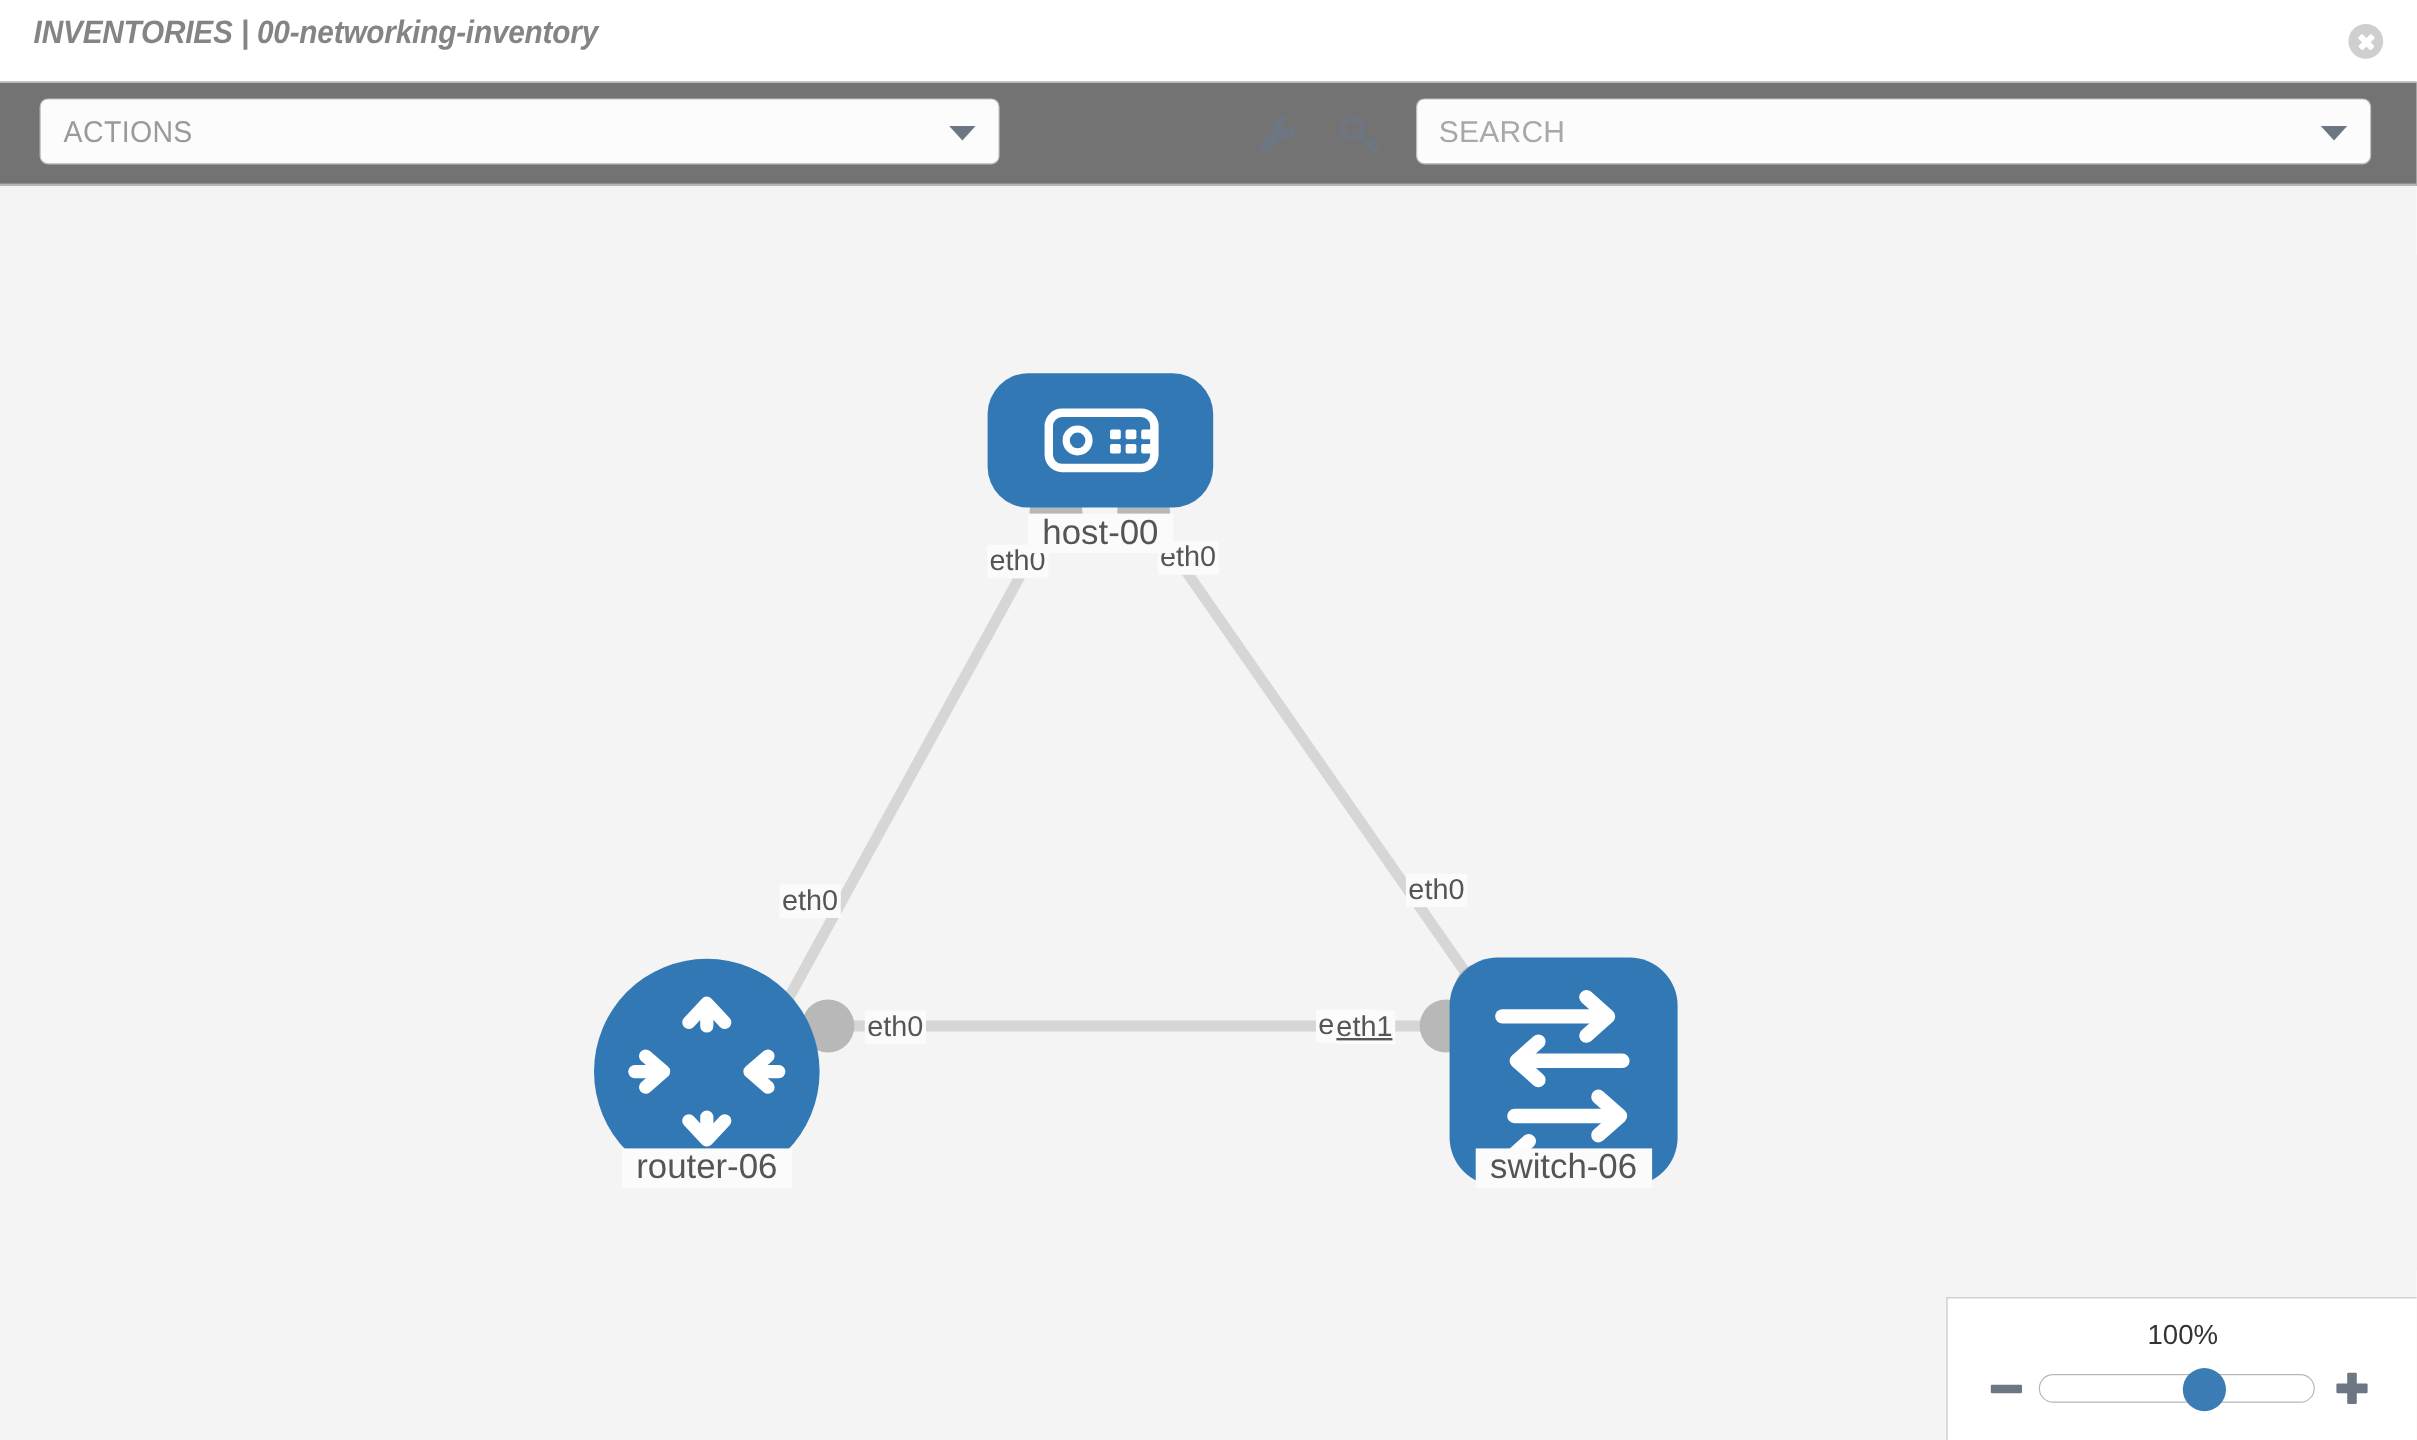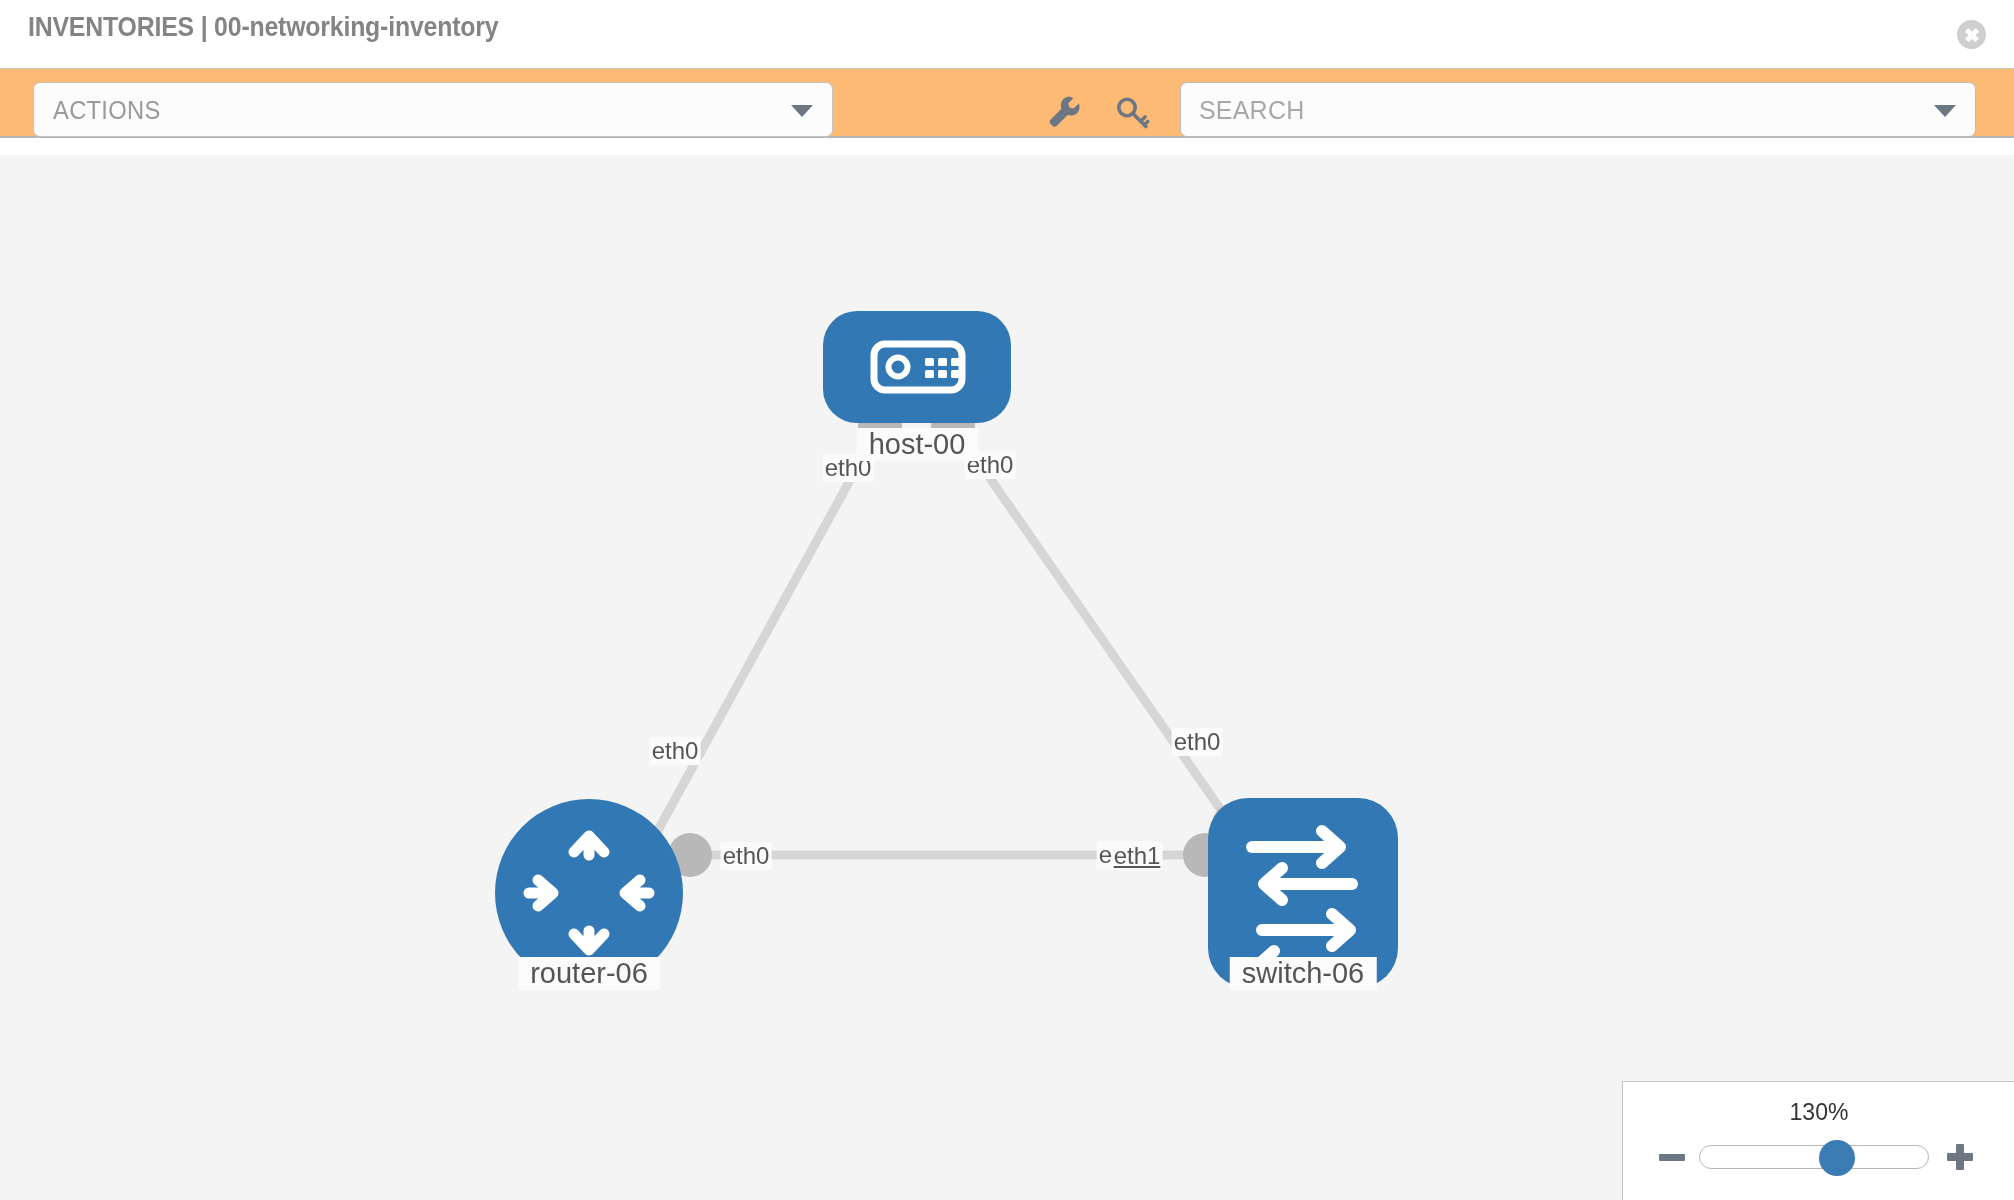--- a/index.html
+++ b/index.html
@@ -22,20 +22,21 @@
   }
 
   
   .header {
     position: absolute;
     left: 0; top: 0;
     width: 2014px;
     height: 68px;
     background: #ffffff;
     box-sizing: border-box;
+    font-style: italic;
   }
   .page-title {
     position: absolute;
     left: 28px;
     top: 12px;
     font-size: 27px;
     font-weight: bold;
     font-family: "Liberation Sans Narrow", "Liberation Sans", sans-serif;
     letter-spacing: -0.2px;
     color: #848484;
@@ -62,22 +63,22 @@
     border-radius: 1px;
   }
   .close-btn .x1 { transform: translate(-50%,-50%) rotate(45deg); }
   .close-btn .x2 { transform: translate(-50%,-50%) rotate(-45deg); }
 
   
   .toolbar {
     position: absolute;
     left: 0; top: 68px;
     width: 2014px;
-    height: 70px;
-    background: #fdba74;
+    height: 87px;
+    background: #737373;
     border-top: 1px solid #c9c9c9;
     border-bottom: 2px solid #b6b6b6;
     box-sizing: border-box;
   }
   .actions-select {
     position: absolute;
     left: 33px;
     top: 13px;
     width: 800px;
     height: 55px;
@@ -359,21 +360,21 @@
     <div class="edge-label" style="left:1122px; top:700px;">eth0</div>
     <div class="edge-label" style="left:1137px; top:701px;text-decoration:underline;">eth1</div>
 
     <div class="node-label" style="left:917px;  top:273px;">host-00</div>
     <div class="node-label" style="left:589px;  top:802px;">router-06</div>
     <div class="node-label" style="left:1303px; top:802px;">switch-06</div>
 
   </div>
 
   <div class="zoom-panel">
-    <div class="zoom-value">130%</div>
+    <div class="zoom-value">100%</div>
 
     <div class="zoom-minus">
       <div class="bar"></div>
     </div>
 
     <div class="zoom-track">
       <div class="zoom-thumb" id="zoom-thumb" style="left: 60%;"></div>
     </div>
 
     <div class="zoom-plus">

